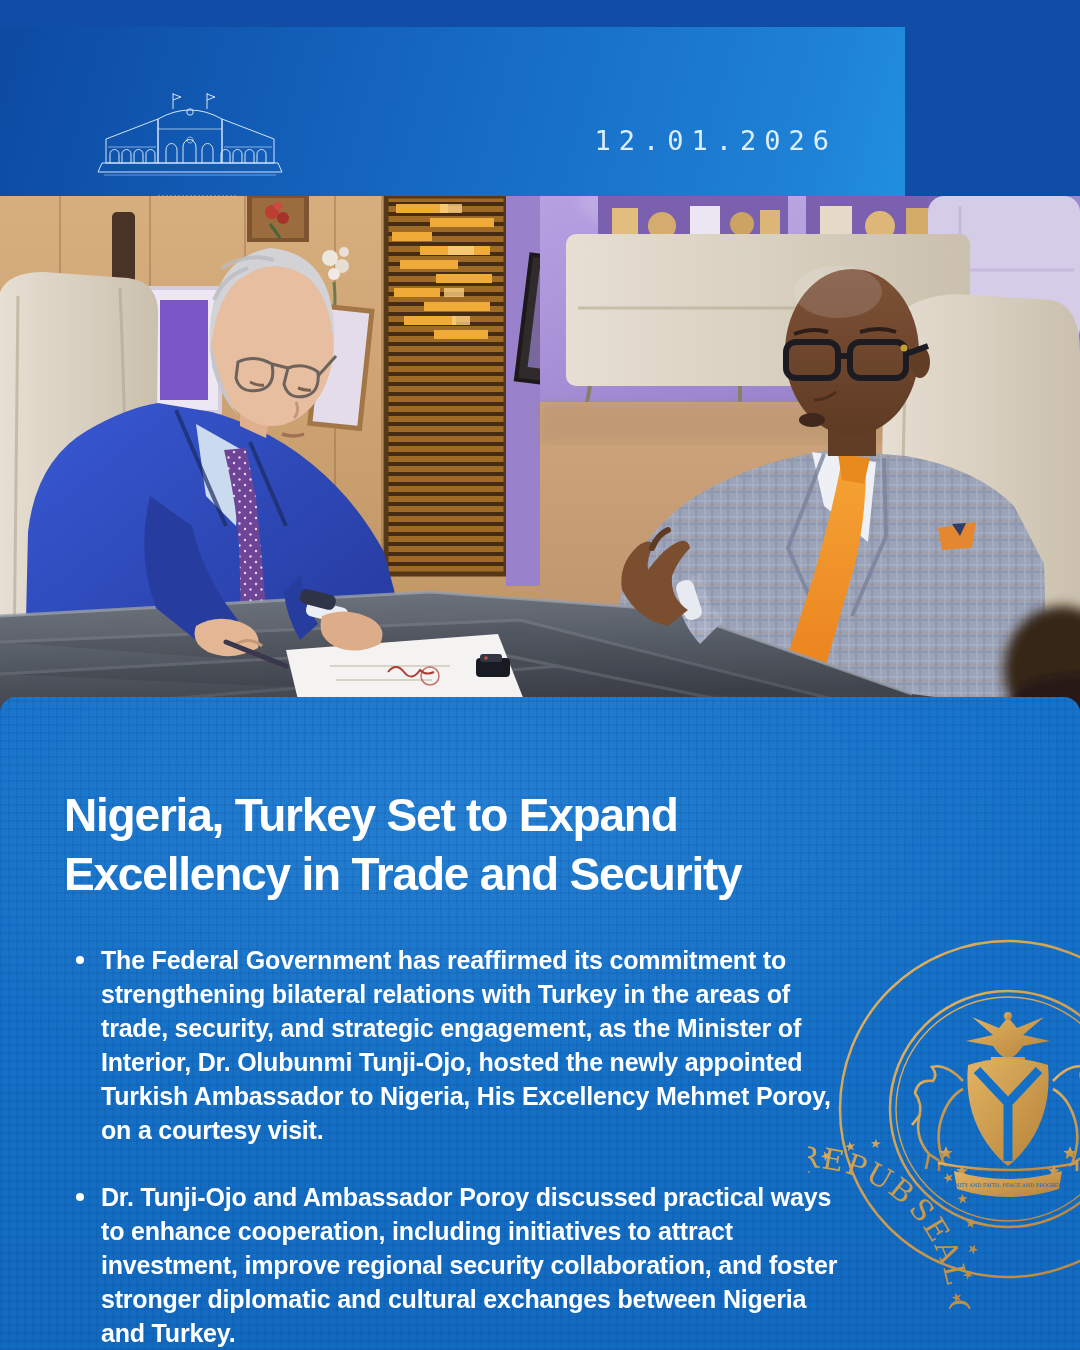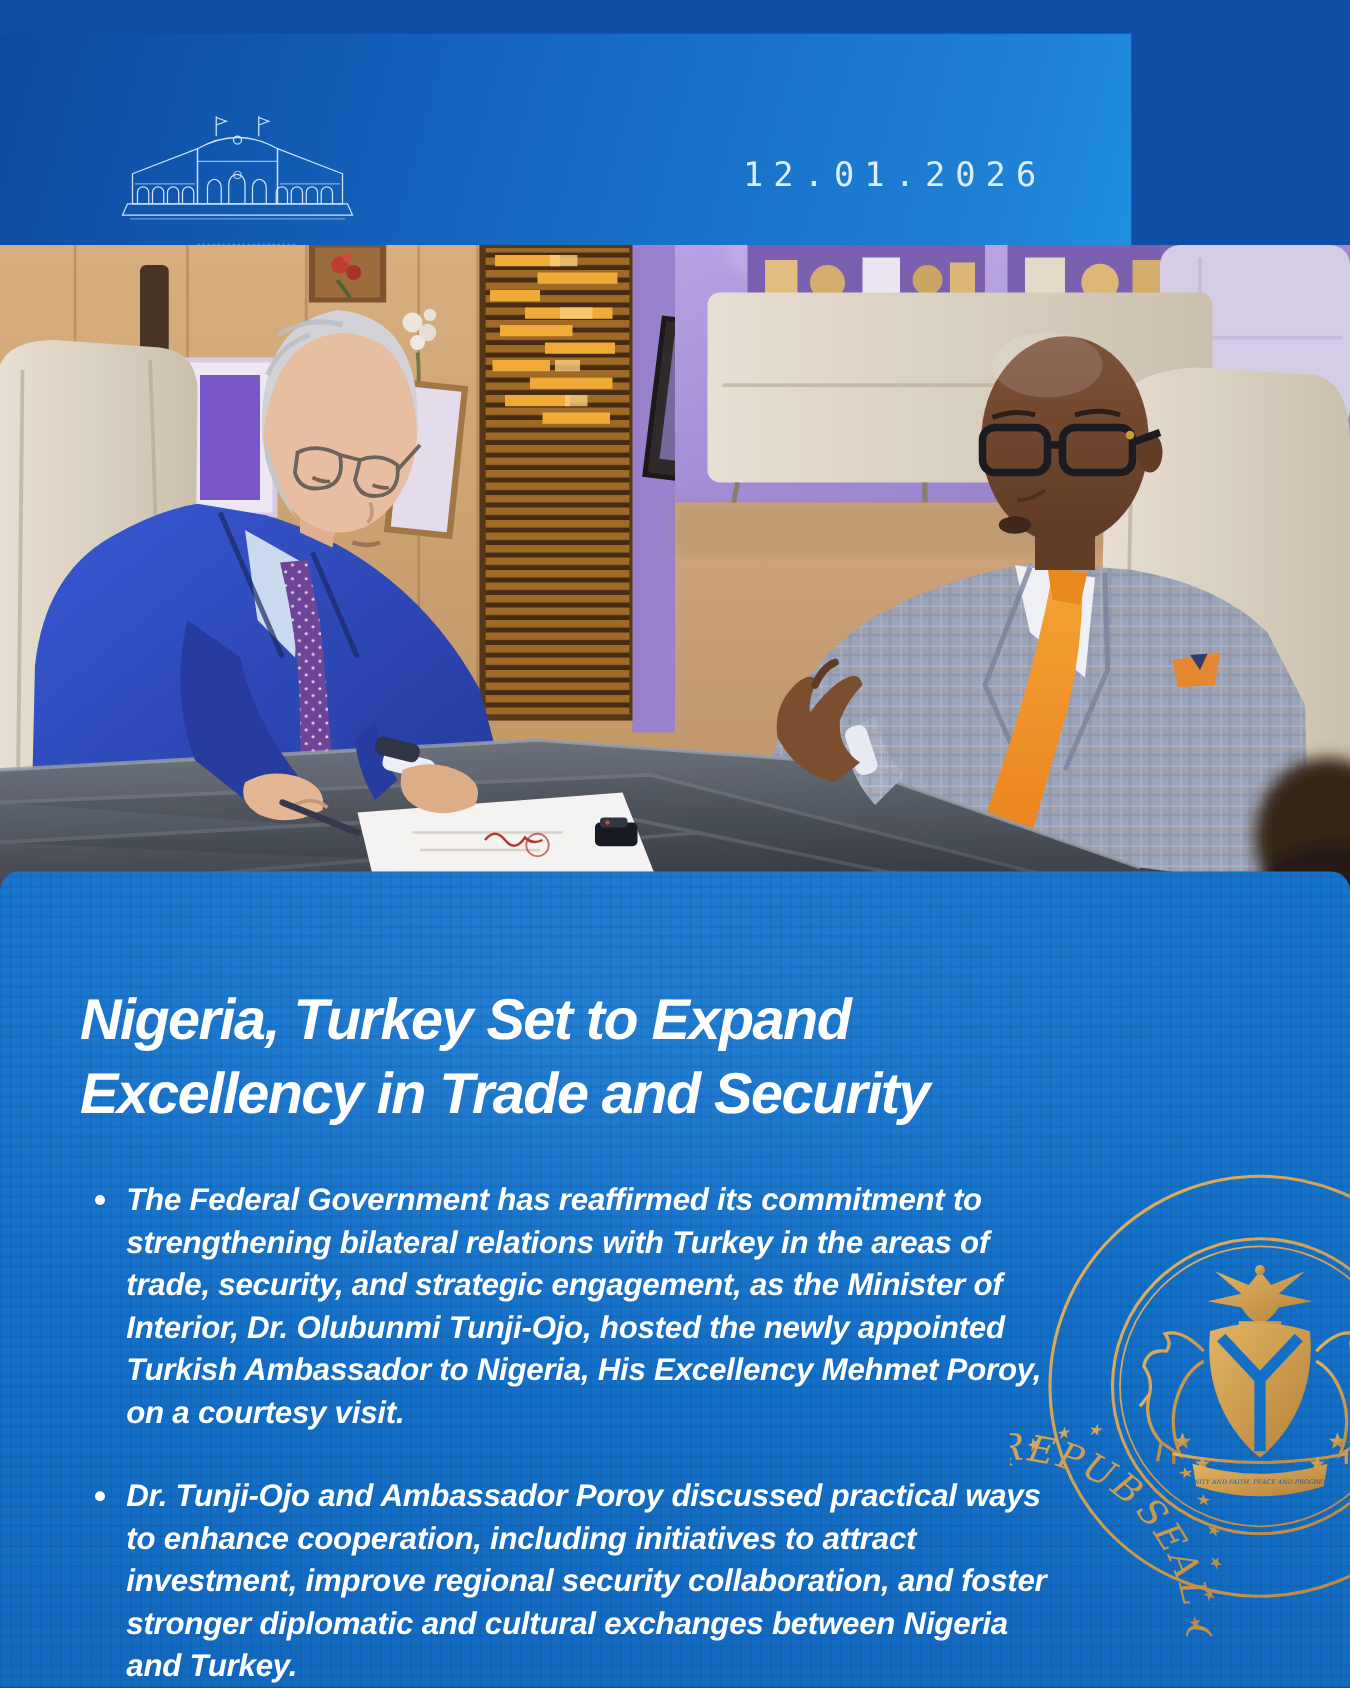--- a/index.html
+++ b/index.html
@@ -32,21 +32,20 @@
   
   .panel{
     position:absolute;left:0;top:697px;width:1080px;height:653px;
     background:
       repeating-linear-gradient(0deg,rgba(9,51,120,.10) 0 2px,rgba(255,255,255,0) 2px 8px),
       repeating-linear-gradient(90deg,rgba(9,51,120,.10) 0 2px,rgba(255,255,255,0) 2px 8px),
       radial-gradient(ellipse 900px 420px at 42% 18%,rgba(90,175,245,.22),rgba(0,0,0,0) 70%),
       linear-gradient(180deg,#1673ca 0%,#1470c6 55%,#126ac0 100%);
     border-radius:16px 16px 0 0;
     overflow:hidden;
-    font-style:italic;
   }
   .headline{
     position:absolute;left:64px;top:58px;width:950px;
     color:#ffffff;font-weight:700;font-size:46px;line-height:59px;
     letter-spacing:-1.2px;
   }
   .headline span{display:block;}
   .bullets{
     position:absolute;left:64px;top:246px;width:790px;
     margin:0;padding:0;list-style:none;

